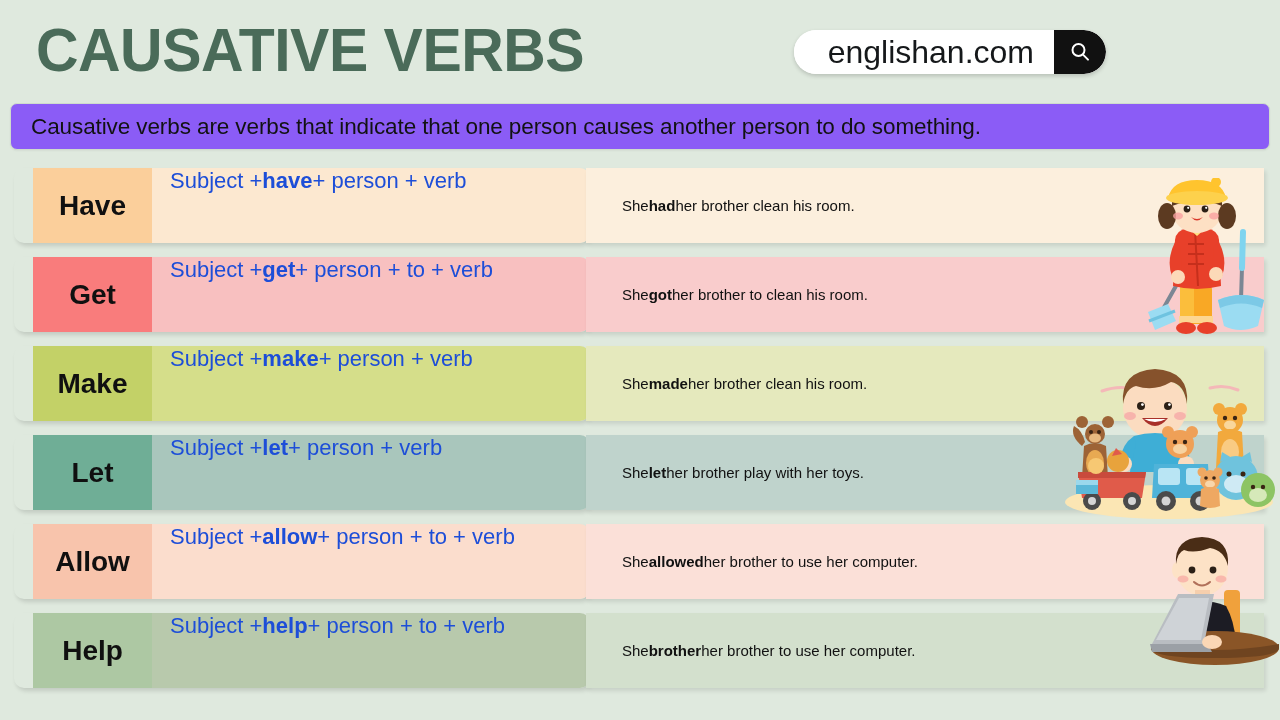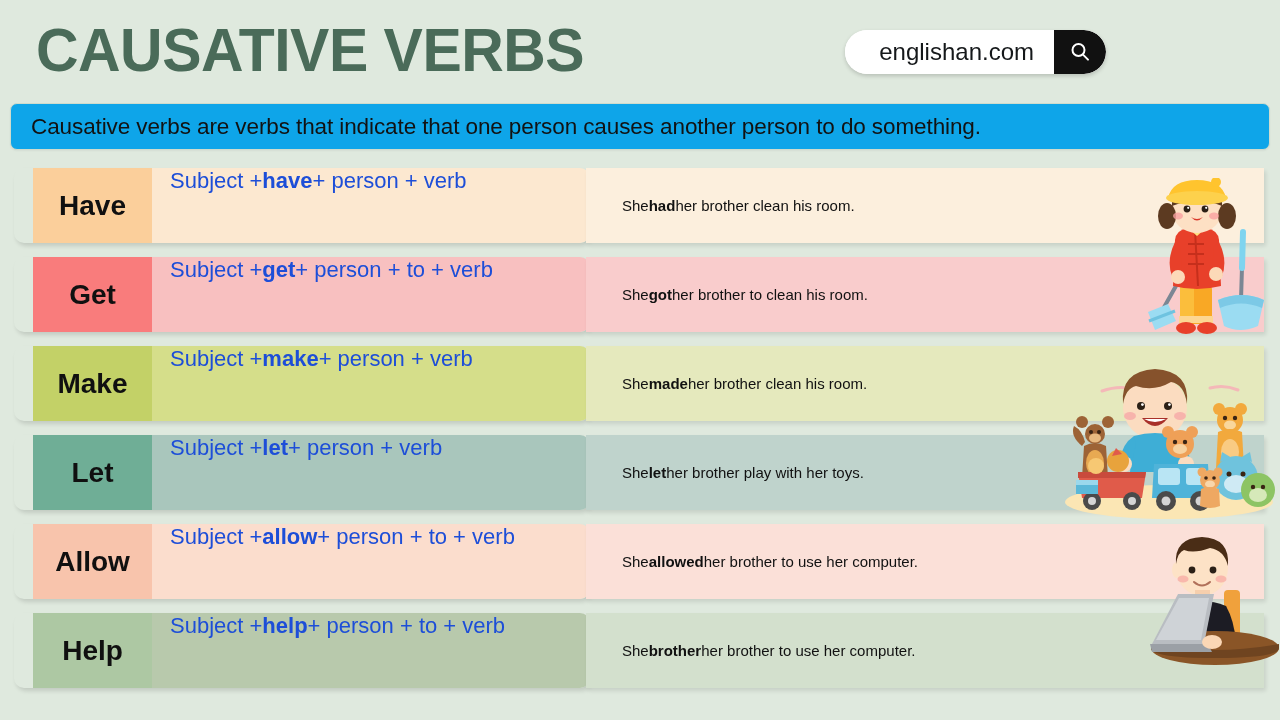--- a/index.html
+++ b/index.html
@@ -41,21 +41,21 @@
     align-items: stretch;
     border-radius: 22px;
     background: #ffffff;
     box-shadow: 0 2px 4px rgba(0,0,0,0.18);
     overflow: hidden;
   }
   #search-input-box {
     display: flex;
     align-items: center;
     padding: 0 20px 0 34px;
-    font-size: 24px;
+    font-size: 32px;
     color: #15181a;
     background: #ffffff;
     white-space: nowrap;
   }
   #search-button {
     width: 52px;
     background: #111111;
     display: flex;
     align-items: center;
     justify-content: center;
@@ -163,21 +163,21 @@
     <div id="search-input-box">englishan.com</div>
     <div id="search-button">
       <svg width="24" height="24" viewBox="0 0 24 24">
         <circle cx="10.5" cy="10" r="6" fill="none" stroke="#ffffff" stroke-width="2"></circle>
         <line x1="15" y1="14.6" x2="20" y2="19.6" stroke="#ffffff" stroke-width="2" stroke-linecap="round"></line>
       </svg>
     </div>
   </div>
 </div>
 
-<div id="definition-box" style="background: #0ea5e9; padding-left: 20px;">
+<div id="definition-box" style="background: #8b5cf6; padding-left: 20px;">
   <span id="definition-text">Causative verbs are verbs that indicate that one person causes another person to do something.</span>
 </div>
 
 <div id="rows">
     <div class="row">
       <div class="left-card">
         <div class="chip" style="background: rgb(251, 207, 155);">Have</div>
         <div class="formula" style="background: rgb(252, 232, 208);">
           <span>Subject + </span>
           <b>have</b>

